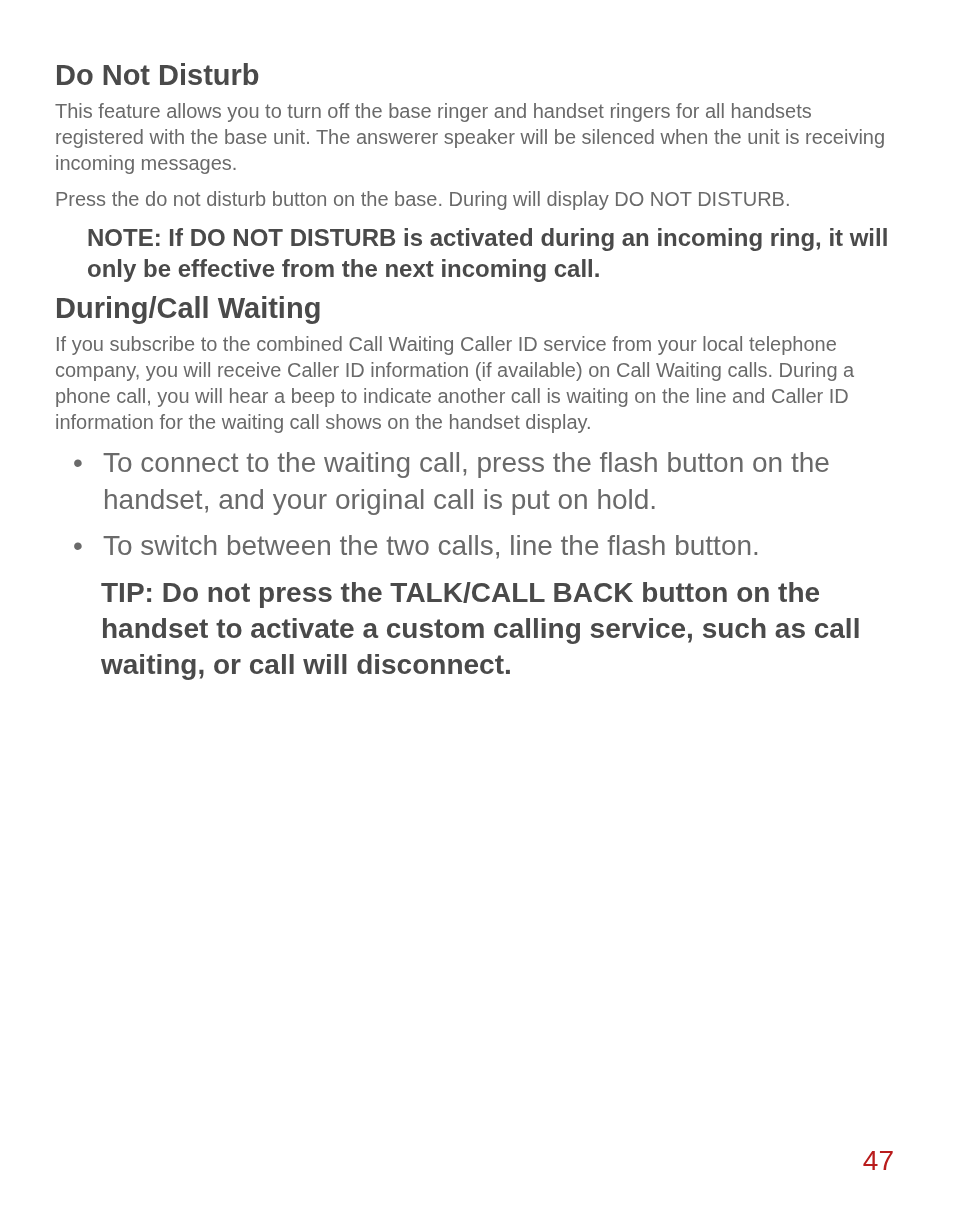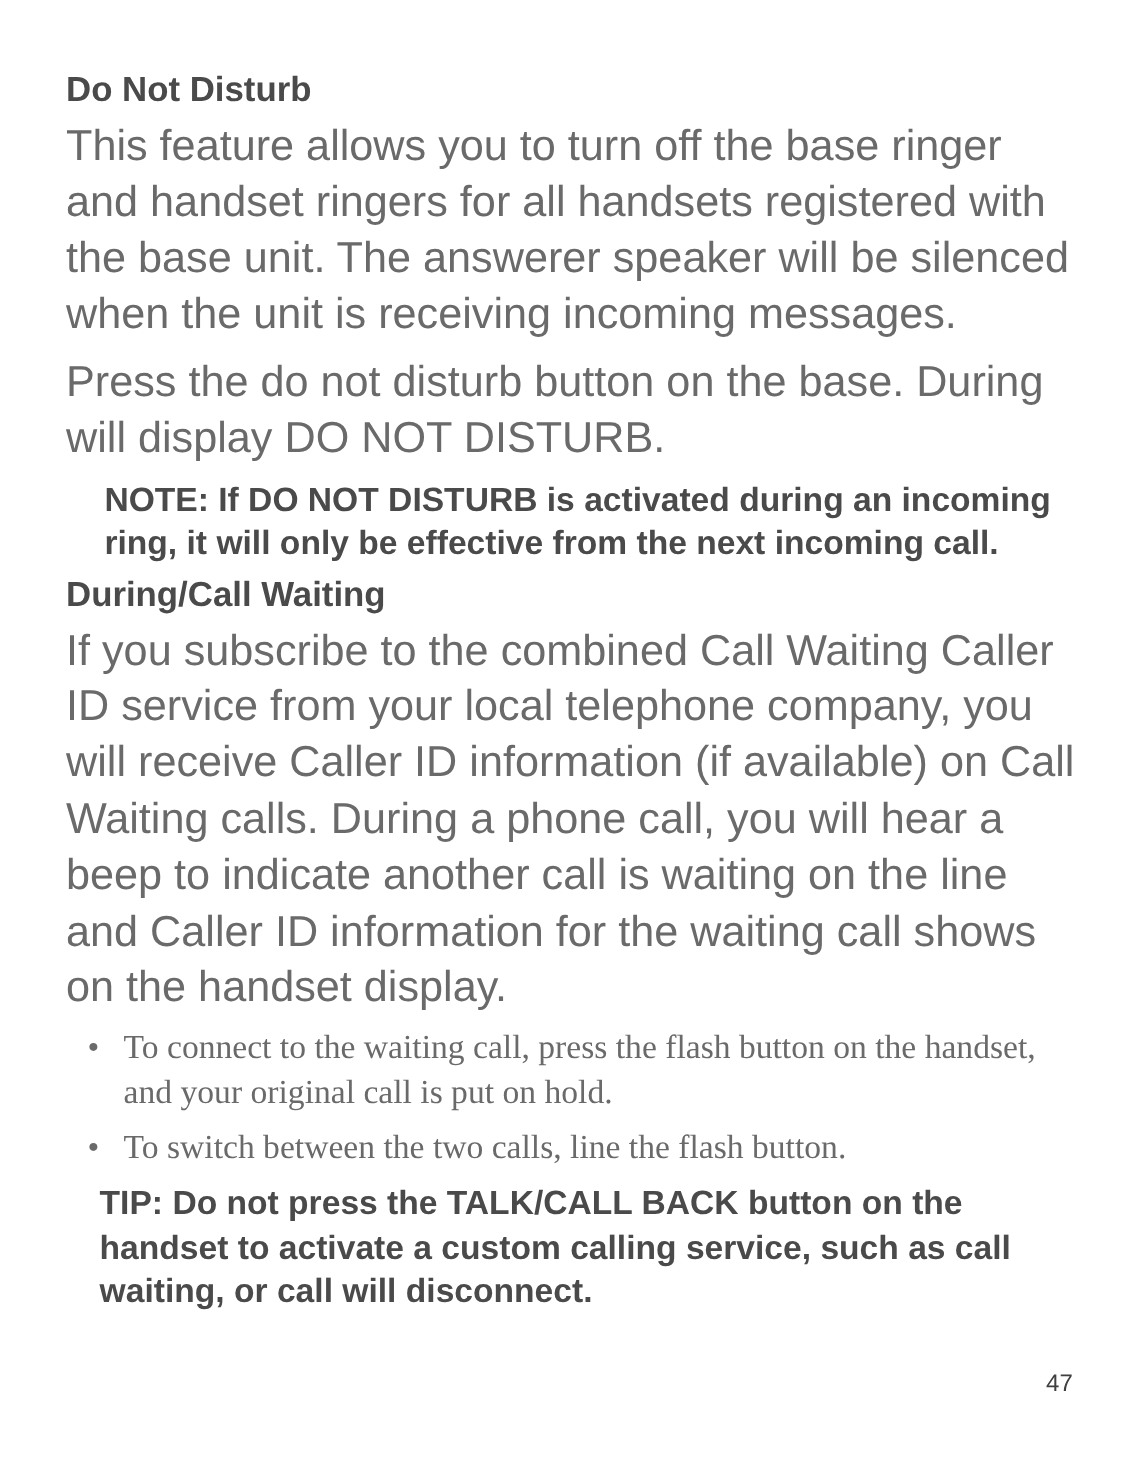--- a/index.html
+++ b/index.html
@@ -17,39 +17,38 @@
       position: relative;
     }
     h2 {
       font-size: 29px;
       font-weight: bold;
       color: #4a4a4a;
       margin-bottom: 6px;
       margin-top: 4px;
     }
     p.body {
-      font-size: 36px;
+      font-size: 20px;
       line-height: 1.3;
       color: #6a6a6a;
       margin-bottom: 10px;
     }
     .note {
-      font-size: 28px;
+      font-size: 24px;
       font-weight: bold;
       line-height: 1.3;
       color: #4a4a4a;
       margin-left: 32px;
       margin-right: 10px;
       margin-bottom: 8px;
       margin-top: 6px;
     }
     ul {
       list-style: none;
       margin-left: 0;
-      font-family: Liberation Serif, serif;
     }
     li {
       font-size: 28px;
       line-height: 1.3;
       color: #6a6a6a;
       padding-left: 48px;
       position: relative;
       margin-bottom: 10px;
     }
     li::before {
@@ -58,30 +57,30 @@
       left: 18px;
       top: 0;
       font-size: 28px;
       color: #6a6a6a;
     }
     .tip {
       font-size: 28px;
       font-weight: bold;
       line-height: 1.3;
       color: #4a4a4a;
-      margin-left: 28px;
+      margin-left: 46px;
       margin-right: 10px;
       margin-top: 4px;
     }
     .page-number {
       position: absolute;
-      bottom: 50px;
+      bottom: 38px;
       right: 60px;
-      font-size: 20px;
-      color: #404040;
+      font-size: 28px;
+      color: #b91c1c;
     }
   </style>
 </head>
 <body>
 
 <h2>Do Not Disturb</h2>
 <p class="body">This feature allows you to turn off the base ringer and handset ringers for all handsets registered with the base unit. The answerer speaker will be silenced when the unit is receiving incoming messages.</p>
 <p class="body">Press the do not disturb button on the base. During will display DO NOT DISTURB.</p>
 <p class="note">NOTE: If DO NOT DISTURB is activated during an incoming ring, it will only be effective from the next incoming call.</p>
 

